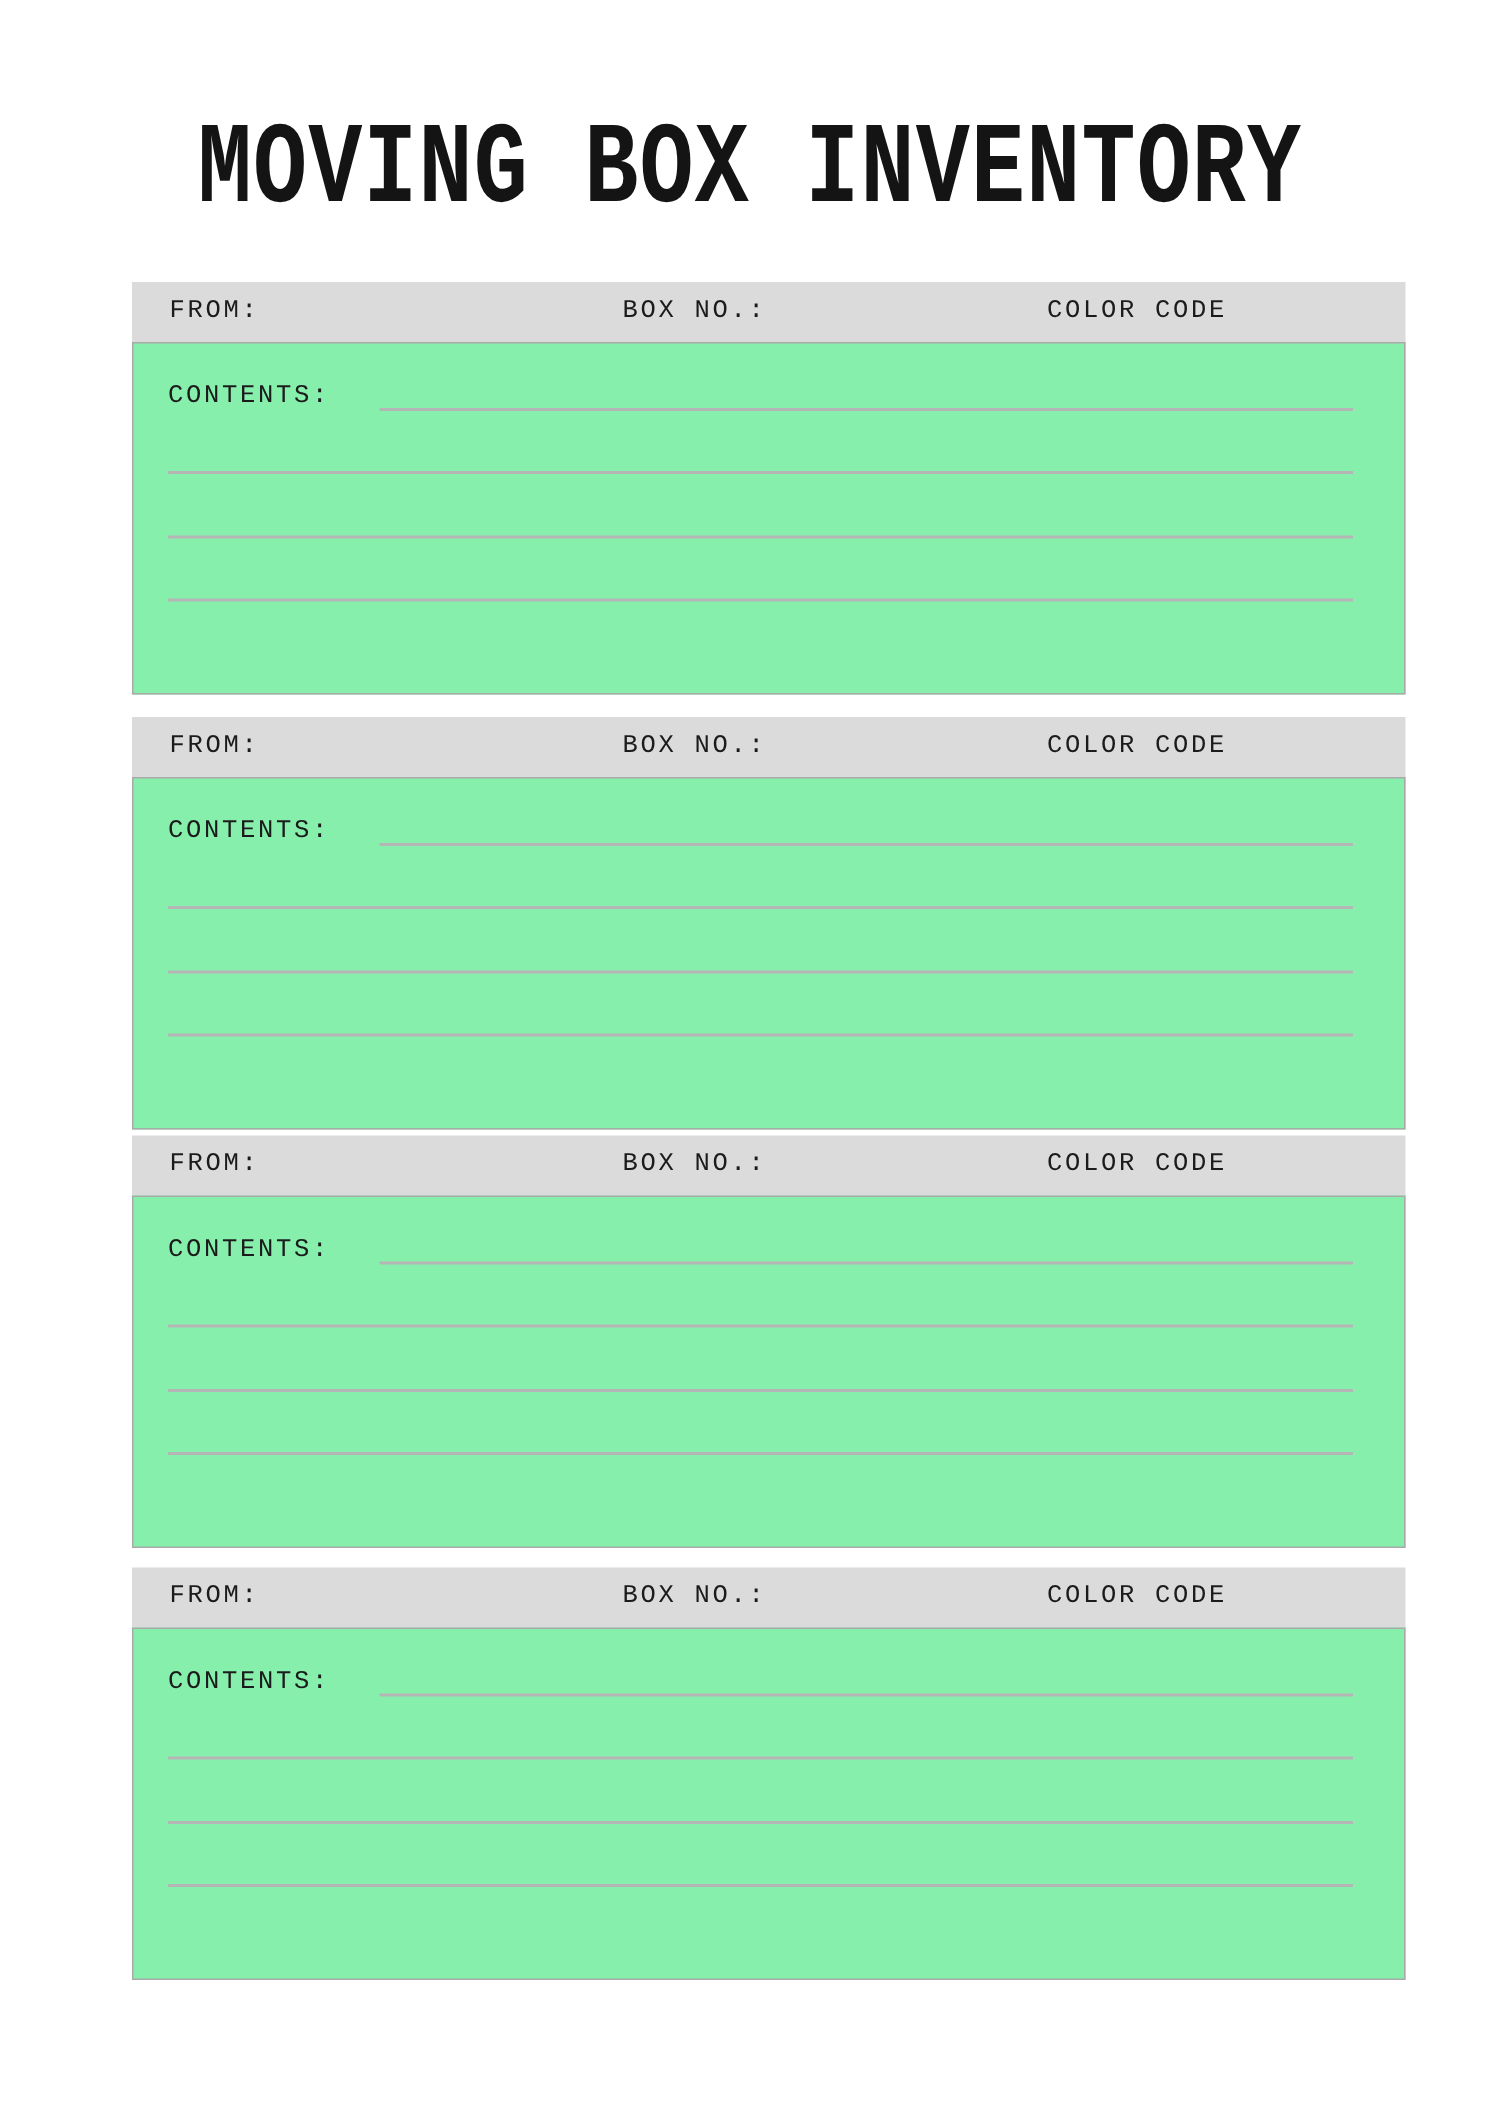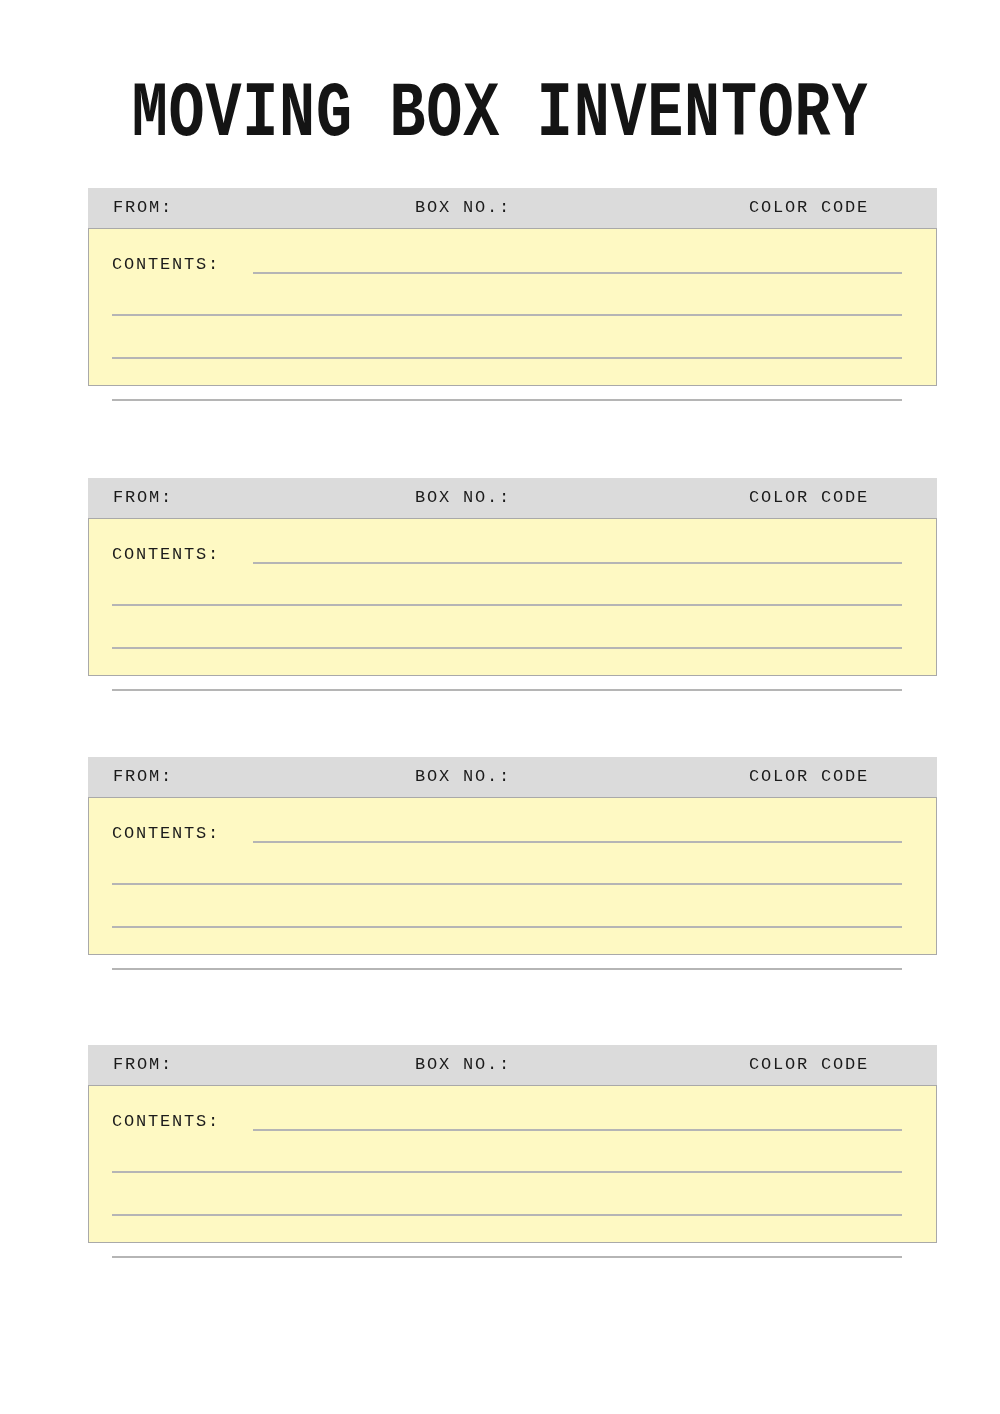--- a/index.html
+++ b/index.html
@@ -53,38 +53,38 @@
     top: 0;
     height: 40px;
     line-height: 40px;
     font-size: 17px;
     letter-spacing: 1.8px;
     color: #1b1b1b;
     white-space: nowrap;
   }
   .hlabel.from   { left: 25px;  }
   .hlabel.boxno  { left: 327px; }
-  .hlabel.cc     { left: 661px; }
+  .hlabel.cc     { left: 610px; }
   .hvalue {
     position: absolute;
     top: 0;
     height: 40px;
     line-height: 40px;
     font-size: 17px;
     color: #1b1b1b;
     white-space: nowrap;
   }
   .hvalue.from-v  { left: 100px; width: 200px; }
   .hvalue.boxno-v { left: 500px; width: 115px; }
   .hvalue.cc-v    { left: 755px; width: 85px;  }
 
   .sec-body {
     position: relative;
-    height: 158px;
-    background: #fef9c3;
+    height: 235px;
+    background: #86efac;
     border: 1px solid #a9a9a9;
     box-sizing: border-box;
   }
   .clabel {
     position: absolute;
     left: 23px;
     top: 26px;
     font-size: 17px;
     letter-spacing: 1.8px;
     color: #1b1b1b;

